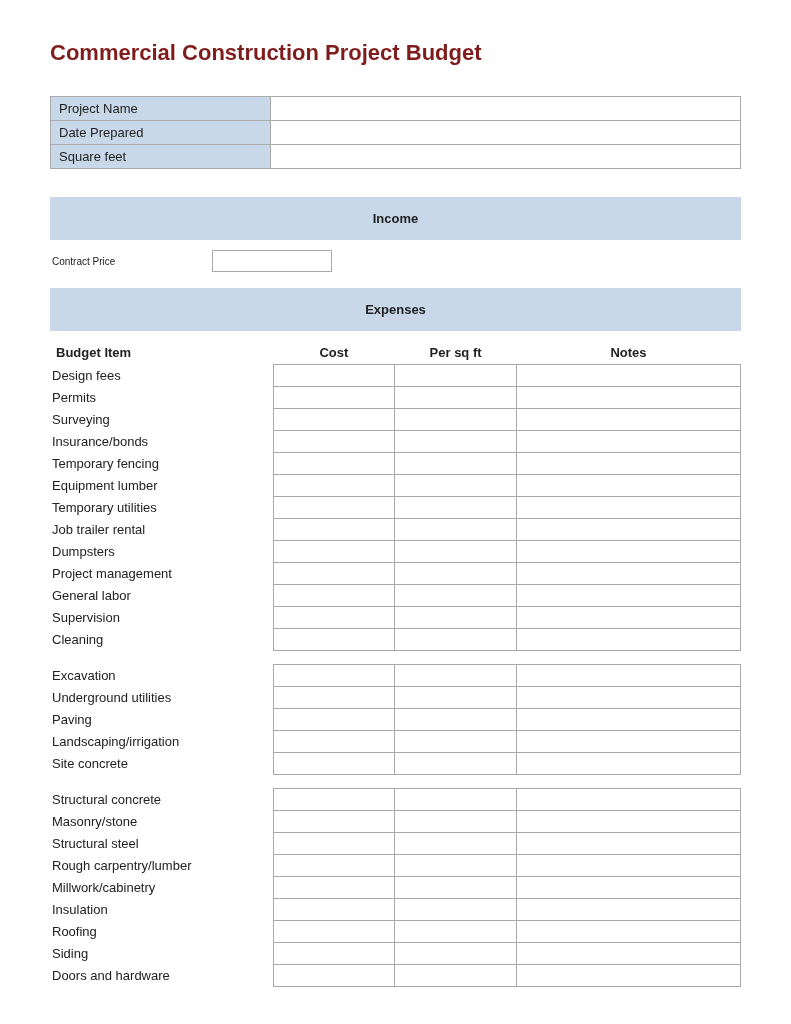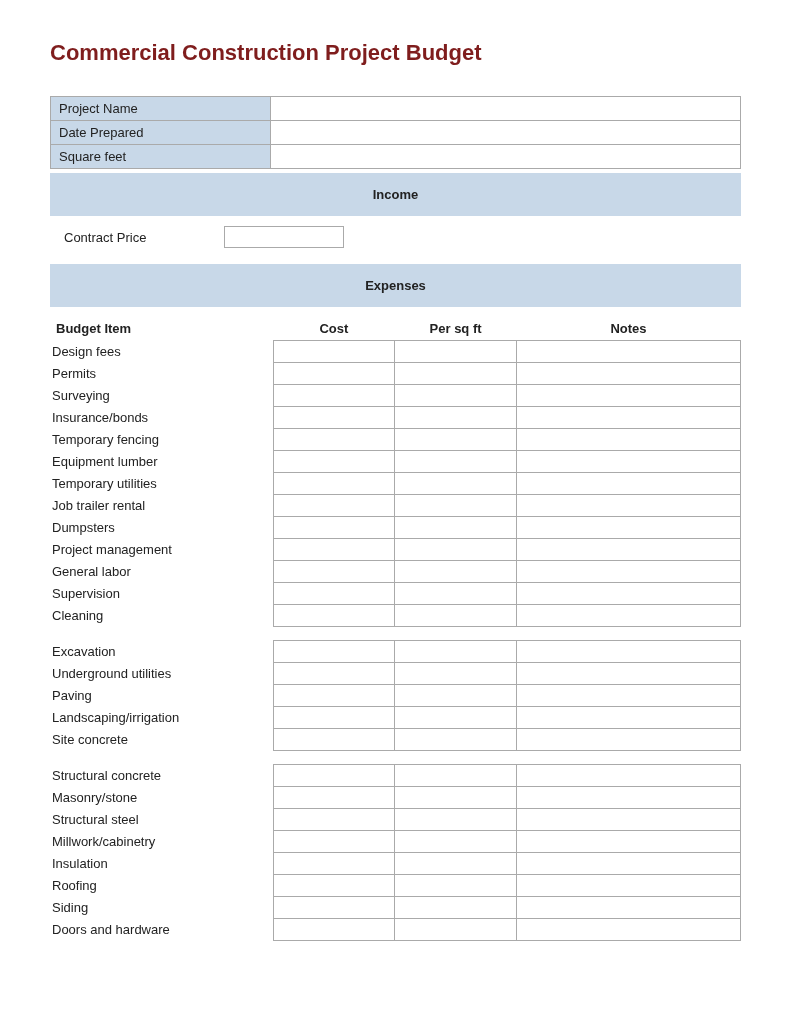--- a/index.html
+++ b/index.html
@@ -14,21 +14,21 @@
     }
     h1 {
       font-size: 22px;
       font-weight: bold;
       margin-bottom: 30px;
       color: #7f1d1d;
     }
     .info-table {
       width: 100%;
       border-collapse: collapse;
-      margin-bottom: 4px;
+      margin-bottom: 28px;
     }
     .info-table td {
       border: 1px solid #aaa;
       padding: 4px 8px;
       height: 22px;
     }
     .info-table td.label-cell {
       background: #c8d8e8;
       width: 220px;
       font-size: 13px;
@@ -45,22 +45,21 @@
       font-size: 13px;
     }
     .income-row {
       display: flex;
       align-items: center;
       margin-bottom: 16px;
       padding-left: 2px;
     }
     .income-label {
       width: 160px;
-      font-size: 13px;
-      margin-left: 12px;
+      font-size: 10px;
     }
     .income-input {
       width: 120px;
       height: 22px;
       border: 1px solid #aaa;
     }
     .budget-table {
       width: 100%;
       border-collapse: collapse;
       margin-bottom: 20px;
@@ -267,20 +266,26 @@
         <td class="col-persqft"></td>
         <td class="col-notes"></td>
       </tr>
       <tr>
         <td class="item-name col-item">Structural steel</td>
         <td class="col-cost"></td>
         <td class="col-persqft"></td>
         <td class="col-notes"></td>
       </tr>
       <tr>
+        <td class="item-name col-item">Rough carpentry/lumber</td>
+        <td class="col-cost"></td>
+        <td class="col-persqft"></td>
+        <td class="col-notes"></td>
+      </tr>
+      <tr>
         <td class="item-name col-item">Millwork/cabinetry</td>
         <td class="col-cost"></td>
         <td class="col-persqft"></td>
         <td class="col-notes"></td>
       </tr>
       <tr>
         <td class="item-name col-item">Insulation</td>
         <td class="col-cost"></td>
         <td class="col-persqft"></td>
         <td class="col-notes"></td>

